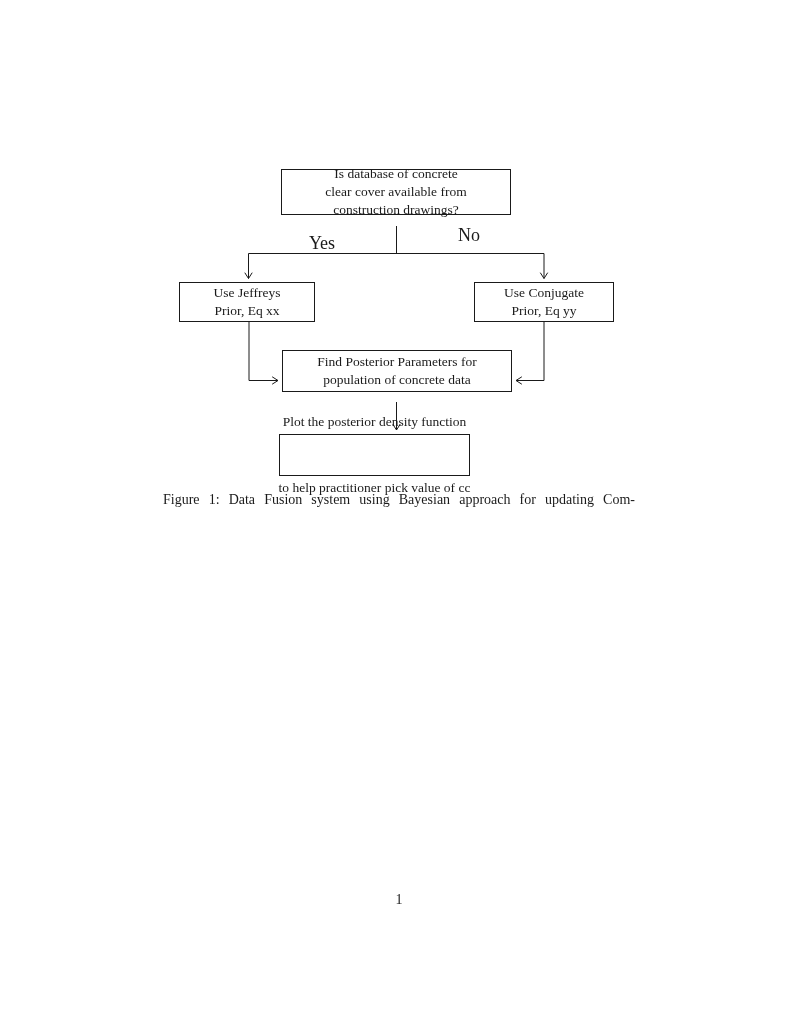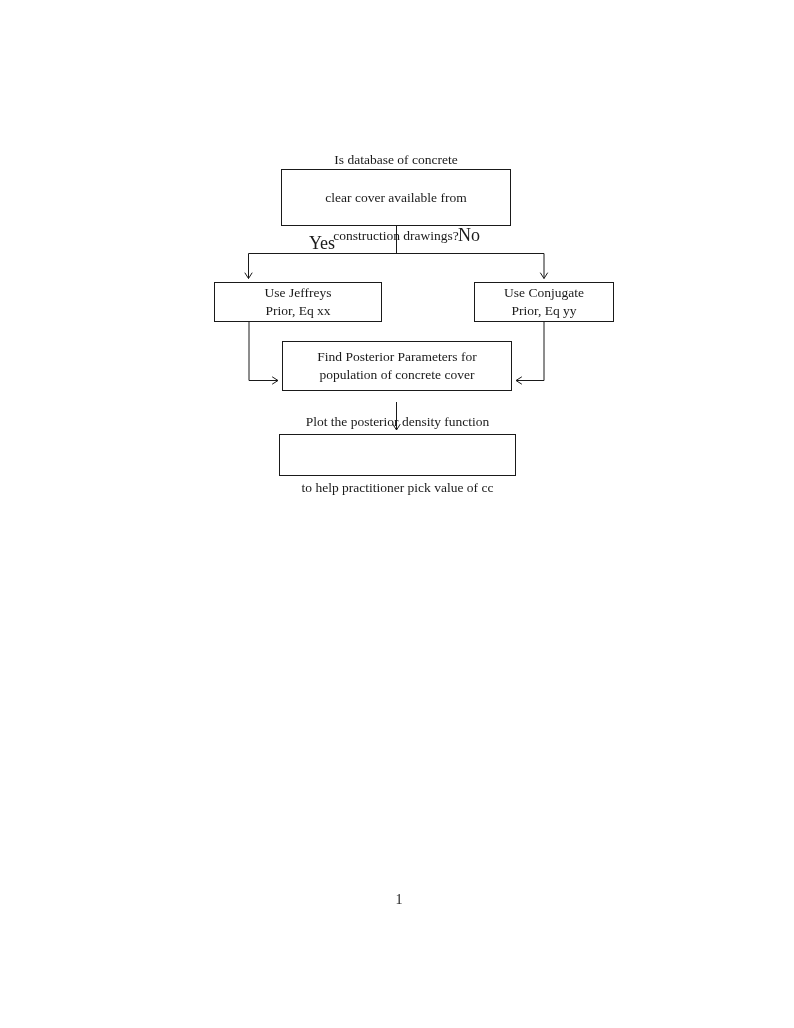--- a/index.html
+++ b/index.html
@@ -31,25 +31,25 @@
     background: #ffffff;
     display: flex;
     flex-direction: column;
     justify-content: center;
     align-items: center;
     text-align: center;
     font-size: 13.5px;
     line-height: 18px;
     white-space: nowrap;
   }
-  .node-question  { left: 281px; top: 169px; width: 230px; height: 57px; gap: 20px; }
-  .node-jeffreys  { left: 179px; top: 282px; width: 168px; height: 40px; margin-left: 35px; }
+  .node-question  { left: 281px; top: 169px; width: 230px; height: 46px; }
+  .node-jeffreys  { left: 179px; top: 282px; width: 136px; height: 40px; }
   .node-conjugate { left: 474px; top: 282px; width: 140px; height: 40px; text-align: center; }
-  .node-posterior { left: 282px; top: 341px; width: 230px; height: 50px; }
-  .node-plot      { left: 279px; top: 434px; width: 237px; height: 42px; gap: 48px; }
+  .node-posterior { left: 282px; top: 350px; width: 230px; height: 42px; }
+  .node-plot      { left: 279px; top: 434px; width: 191px; height: 42px; gap: 48px; }
   .edge-label {
     position: absolute;
     width: 60px;
     text-align: center;
     font-size: 18px;
     line-height: 14px;
   }
   .label-yes { left: 292px; top: 236px; }
   .label-no  { left: 439px; top: 228px; }
   .caption {
@@ -122,26 +122,27 @@
     <div>Prior, Eq xx</div>
   </div>
 
   <div class="node node-conjugate">
     <div>Use Conjugate</div>
     <div>Prior, Eq yy</div>
   </div>
 
   <div class="node node-posterior">
     <div>Find Posterior Parameters for</div>
-    <div>population of concrete cover</div>
+    <div>population of concrete data</div>
   </div>
 
   <div class="node node-plot">
     <div>Plot the posterior density function</div>
     <div>to help practitioner pick value of cc</div>
   </div>
 
   <div class="caption">
+    <div class="caption-line">Figure 1: Data Fusion system using Bayesian approach for updating Com-</div>
   </div>
 
   <div class="page-number">1</div>
 
 </div>
 
 </body></html>

